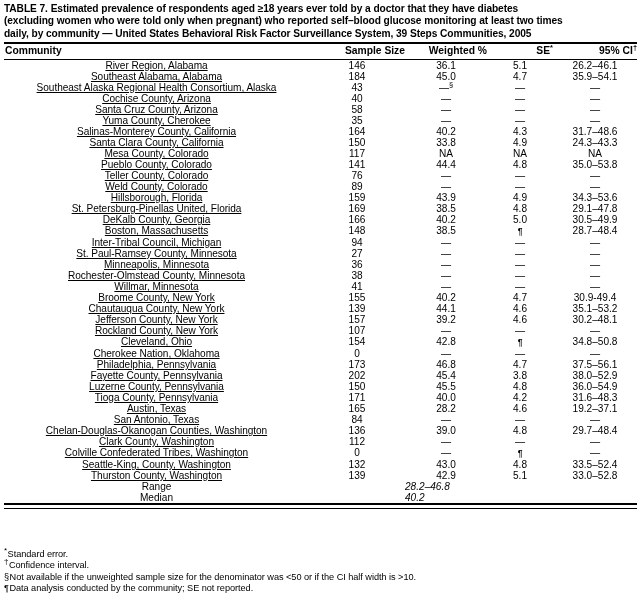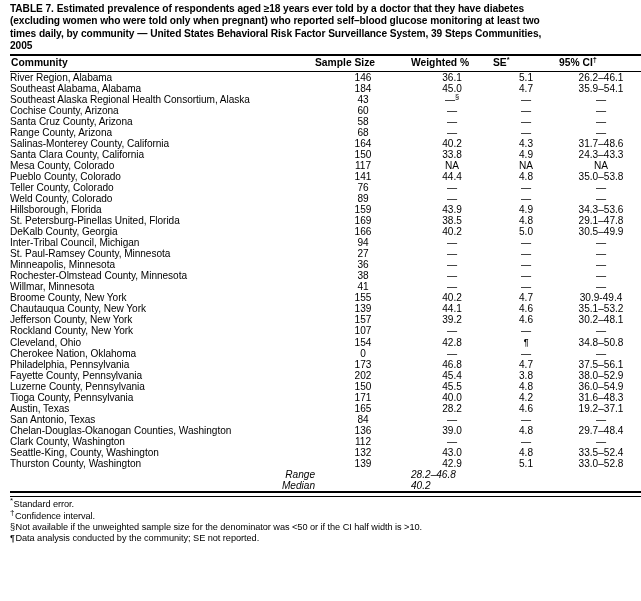--- a/index.html
+++ b/index.html
@@ -13,21 +13,21 @@
     height: 601px;
     font-family: "Liberation Sans", sans-serif;
     color: #000000;
     overflow: hidden;
   }
   .page {
     position: relative;
     width: 569px;
     height: 601px;
     box-sizing: border-box;
-    padding: 3px 4px 0 10px;
+    padding: 3px 4px 0 4px;
   }
 
   
   .title {
     font-size: 10.2px;
     line-height: 12.3px;
     font-weight: bold;
     text-align: left;
     letter-spacing: -0.1px;
     margin: 0 0 2px 0;
@@ -71,56 +71,56 @@
 
   table.data th {
     font-weight: bold;
     font-size: 10.3px;
     padding: 1px 0 2px 0;
     line-height: 12px;
     white-space: nowrap;
     margin-left: 12px;
   }
   table.data th.h-community { text-align: left; padding-left: 1px; }
-  table.data th.h-num { text-align: left; }
+  table.data th.h-num { text-align: right; }
 
   table.data td {
     padding: 0;
     height: 11px;
     line-height: 11px;
     white-space: nowrap;
     font-size: 10.1px;
   }
-  td.community { text-align: left; padding-left: 1px; letter-spacing: -0.05px; }
+  td.community { text-align: center; padding-left: 1px; letter-spacing: -0.05px; text-decoration: underline; }
   td.num { text-align: center; }
 
   td.summary-label {
-    text-align: right;
+    text-align: center;
     padding-left: 1px;
-    font-style: italic;
   }
   td.summary-val {
     text-align: left;
     font-style: italic;
   }
 
   sup.fn {
     font-size: 7.4px;
     vertical-align: super;
     line-height: 0;
   }
   .pilcrow {
     font-size: 8.4px;
     font-weight: bold;
   }
 
   
   .footnotes {
     width: 633px;
     padding-top: 2px;
+    margin-top: 38px;
   }
   .fnote {
     font-size: 9.2px;
     line-height: 11.4px;
     white-space: nowrap;
     letter-spacing: -0.05px;
   }
   .fnote .mark {
     font-size: 8px;
     vertical-align: super;
@@ -187,35 +187,35 @@
         </tr>
         <tr>
           <td class="community">Southeast Alaska Regional Health Consortium, Alaska</td>
           <td class="num">43</td>
           <td class="num">—<sup class="fn">§</sup></td>
           <td class="num">—</td>
           <td class="num">—</td>
         </tr>
         <tr>
           <td class="community">Cochise County, Arizona</td>
-          <td class="num">60</td>
+          <td class="num">40</td>
           <td class="num">—</td>
           <td class="num">—</td>
           <td class="num">—</td>
         </tr>
         <tr>
           <td class="community">Santa Cruz County, Arizona</td>
           <td class="num">58</td>
           <td class="num">—</td>
           <td class="num">—</td>
           <td class="num">—</td>
         </tr>
         <tr>
-          <td class="community">Range County, Arizona</td>
-          <td class="num">68</td>
+          <td class="community">Yuma County, Cherokee</td>
+          <td class="num">35</td>
           <td class="num">—</td>
           <td class="num">—</td>
           <td class="num">—</td>
         </tr>
         <tr>
           <td class="community">Salinas-Monterey County, California</td>
           <td class="num">164</td>
           <td class="num">40.2</td>
           <td class="num">4.3</td>
           <td class="num">31.7–48.6</td>
@@ -270,20 +270,27 @@
           <td class="num">29.1–47.8</td>
         </tr>
         <tr>
           <td class="community">DeKalb County, Georgia</td>
           <td class="num">166</td>
           <td class="num">40.2</td>
           <td class="num">5.0</td>
           <td class="num">30.5–49.9</td>
         </tr>
         <tr>
+          <td class="community">Boston, Massachusetts</td>
+          <td class="num">148</td>
+          <td class="num">38.5</td>
+          <td class="num"><span class="pilcrow">¶</span></td>
+          <td class="num">28.7–48.4</td>
+        </tr>
+        <tr>
           <td class="community">Inter-Tribal Council, Michigan</td>
           <td class="num">94</td>
           <td class="num">—</td>
           <td class="num">—</td>
           <td class="num">—</td>
         </tr>
         <tr>
           <td class="community">St. Paul-Ramsey County, Minnesota</td>
           <td class="num">27</td>
           <td class="num">—</td>
@@ -400,20 +407,27 @@
           <td class="num">136</td>
           <td class="num">39.0</td>
           <td class="num">4.8</td>
           <td class="num">29.7–48.4</td>
         </tr>
         <tr>
           <td class="community">Clark County, Washington</td>
           <td class="num">112</td>
           <td class="num">—</td>
           <td class="num">—</td>
+          <td class="num">—</td>
+        </tr>
+        <tr>
+          <td class="community">Colville Confederated Tribes, Washington</td>
+          <td class="num">0</td>
+          <td class="num">—</td>
+          <td class="num"><span class="pilcrow">¶</span></td>
           <td class="num">—</td>
         </tr>
         <tr>
           <td class="community">Seattle-King, County, Washington</td>
           <td class="num">132</td>
           <td class="num">43.0</td>
           <td class="num">4.8</td>
           <td class="num">33.5–52.4</td>
         </tr>
         <tr>

